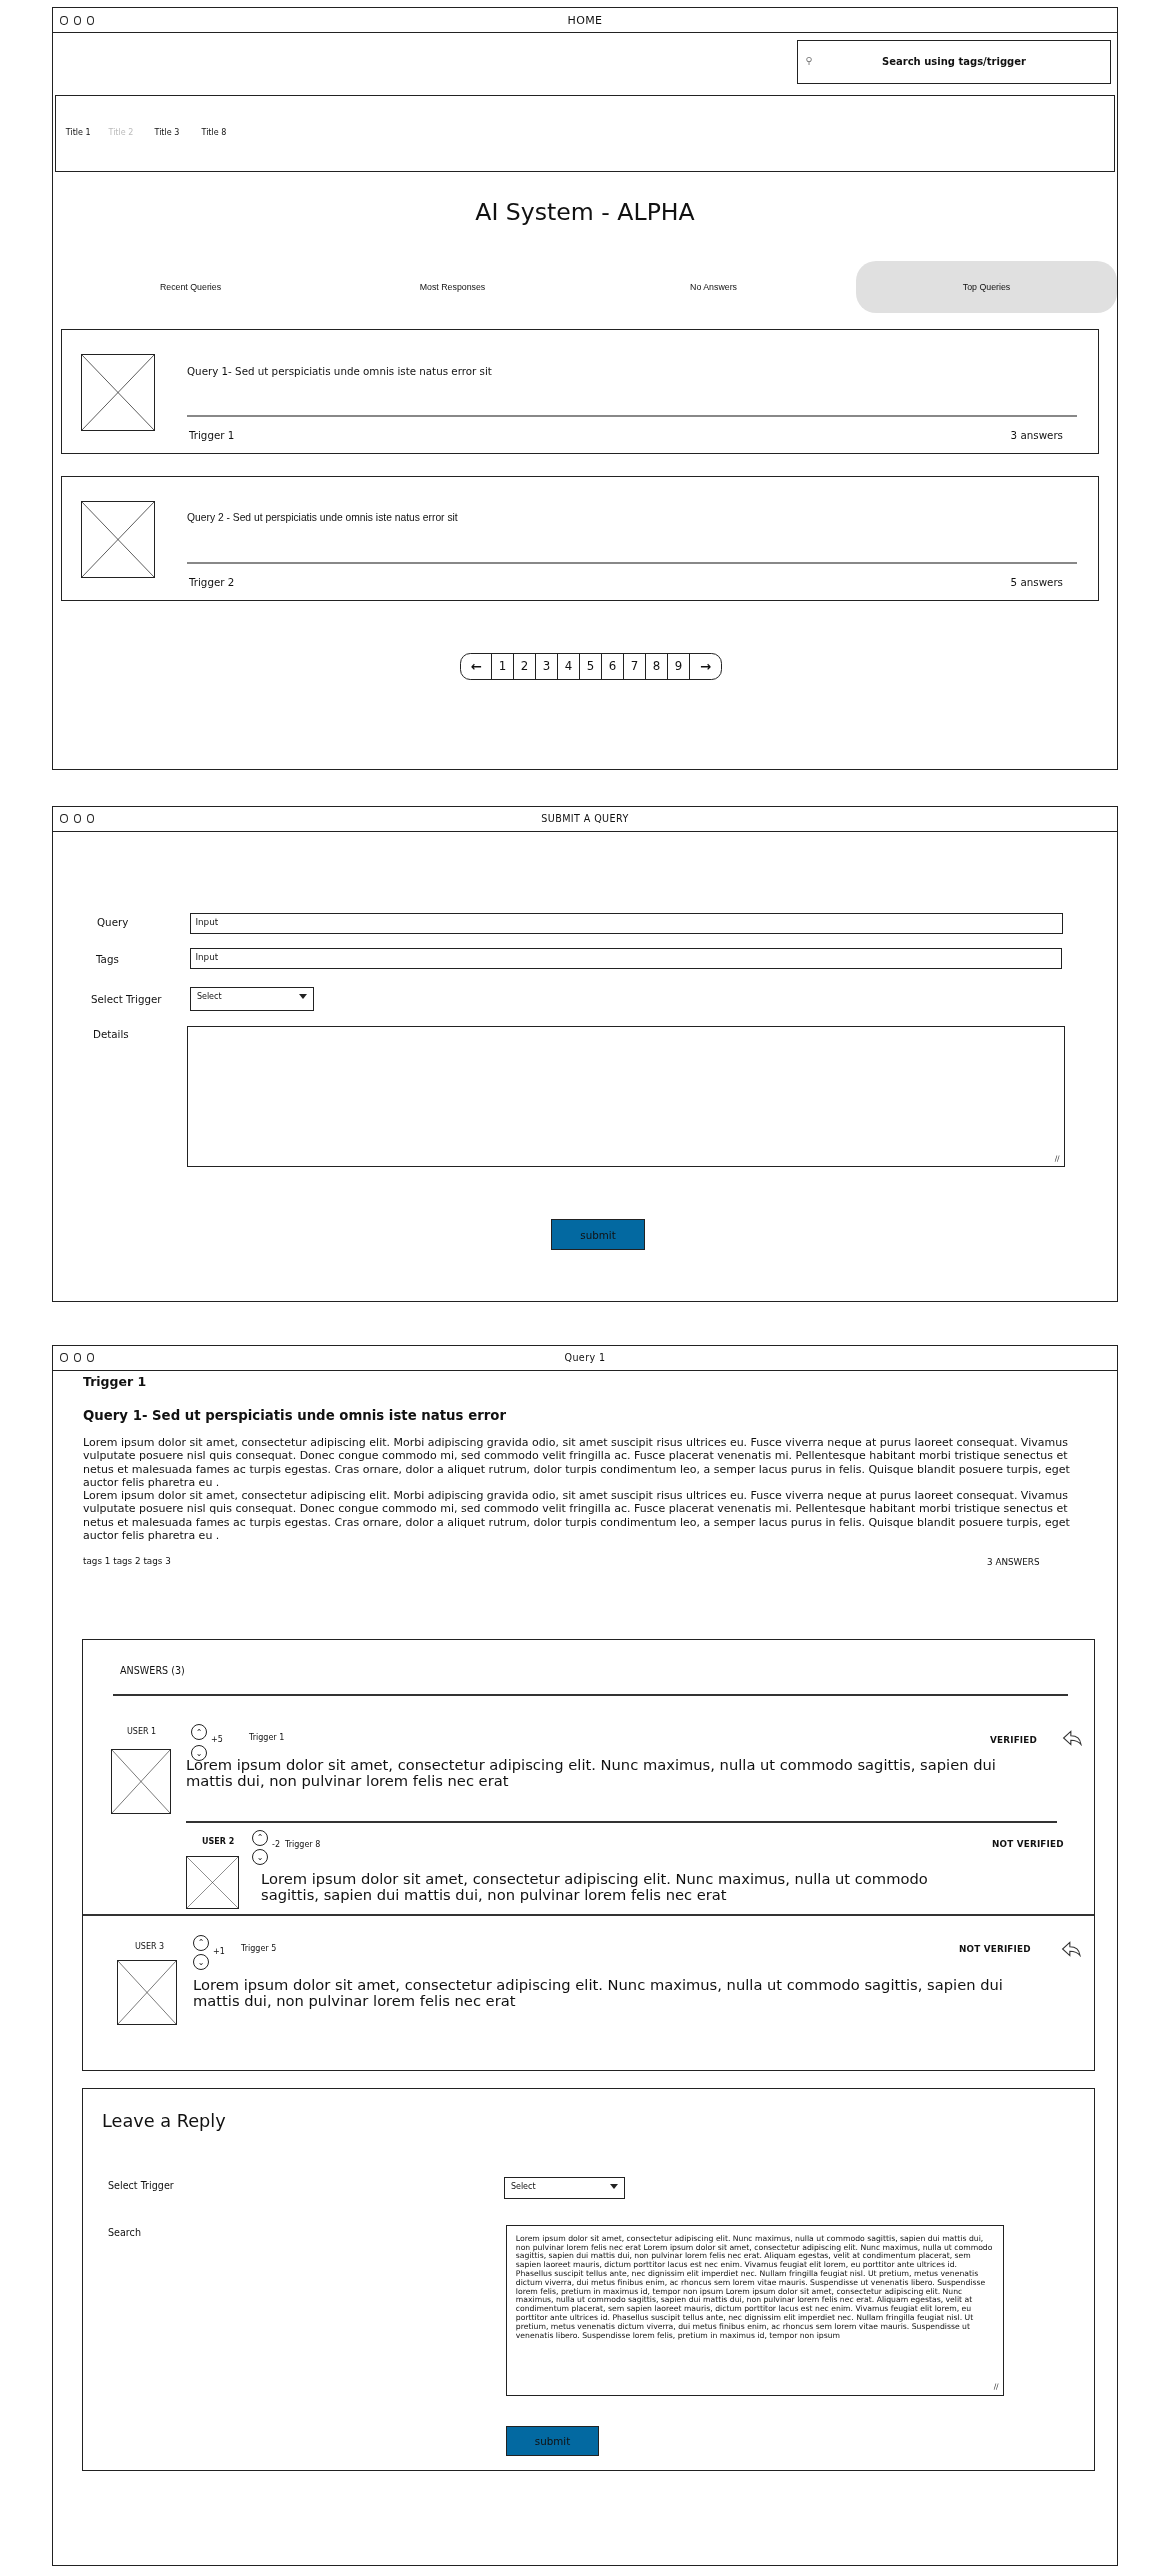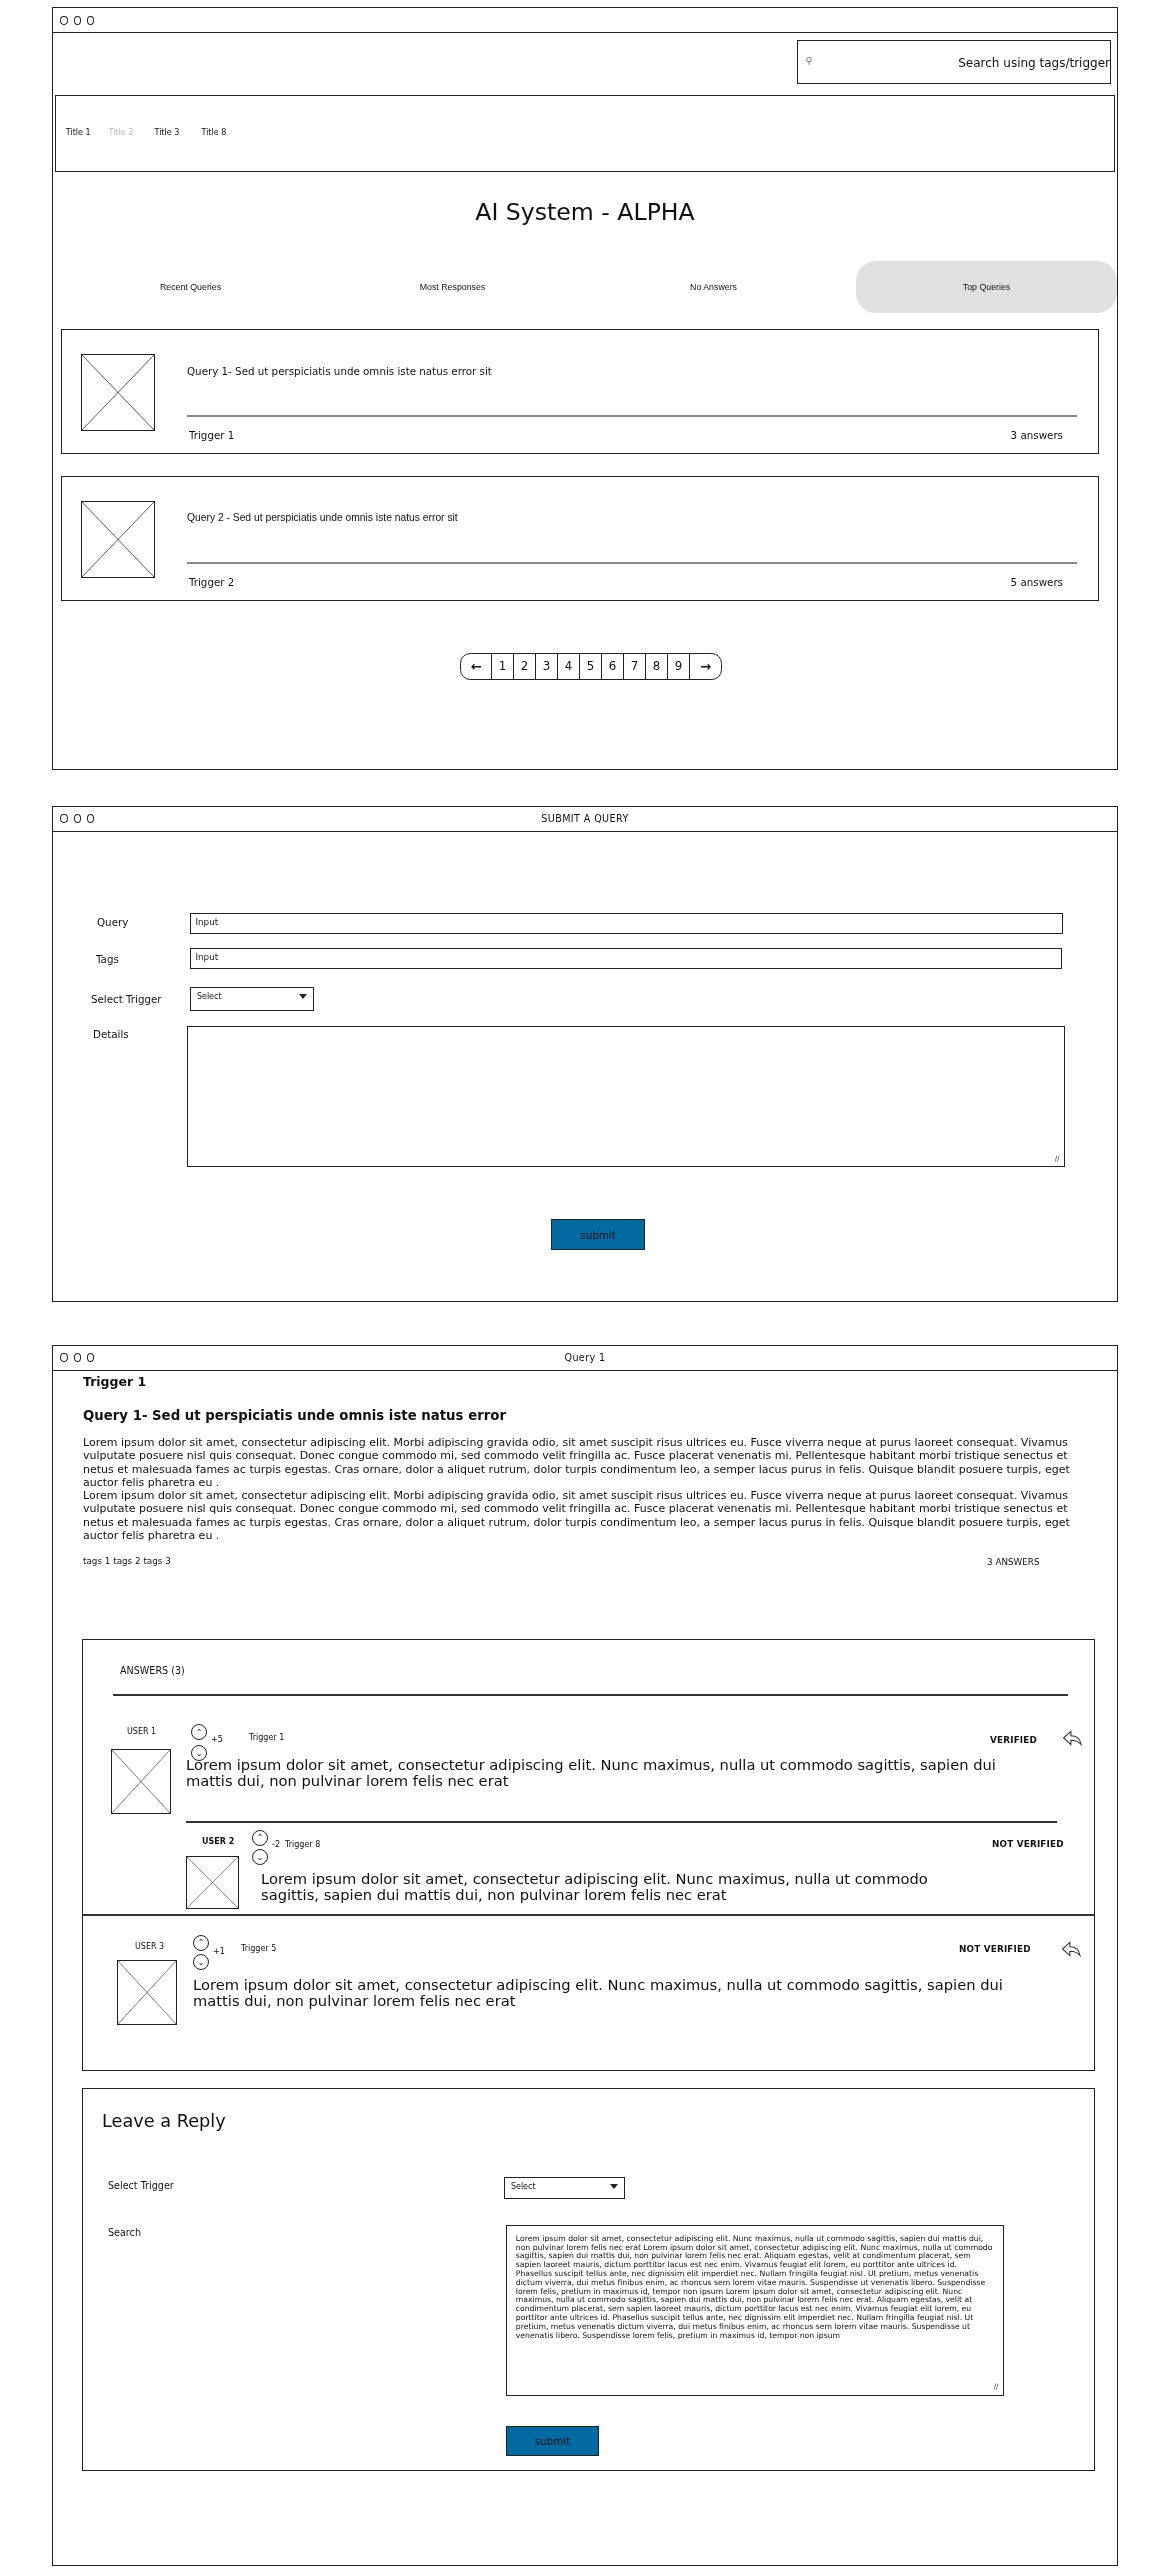--- a/index.html
+++ b/index.html
@@ -41,25 +41,26 @@
 </head>
 <body>
 
 <div class="frame" style="left:52px; top:7.4px; width:1066px; height:763px;">
   <div class="titlebar">
     <div class="dots">
       <span class="dot"></span>
       <span class="dot"></span>
       <span class="dot"></span>
     </div>
+    <div class="wintitle">HOME</div>
   </div>
 
   <div class="box" style="left:744px; top:32px; width:314px; height:44px;">
     <span class="abs" style="left:7.4px; top:13.3px; font-size:9.6px; color:#777;">⚲</span>
-    <span class="abs" style="left:0; right:0; top:14.7px; text-align:right; font-size:12px;">Search using tags/trigger</span>
+    <span class="abs" style="left:0; right:0; top:14.7px; text-align:center; font-size:10px;font-weight:bold;">Search using tags/trigger</span>
   </div>
 
   <div class="box" style="left:1.5px; top:81px; width:1060px; height:77px;margin-top:6px;">
     <span class="abs" style="left:10.3px; top:32px; font-size:8px;">Title 1</span>
     <span class="abs" style="left:53px; top:32px; font-size:8px; color:#bbb;">Title 2</span>
     <span class="abs" style="left:99px; top:32px; font-size:8px;">Title 3</span>
     <span class="abs" style="left:146px; top:32px; font-size:8px;">Title 8</span>
   </div>
 
   <div class="abs" style="left:0; right:0; top:190px; text-align:center; font-size:23.6px;">AI System - ALPHA</div>

